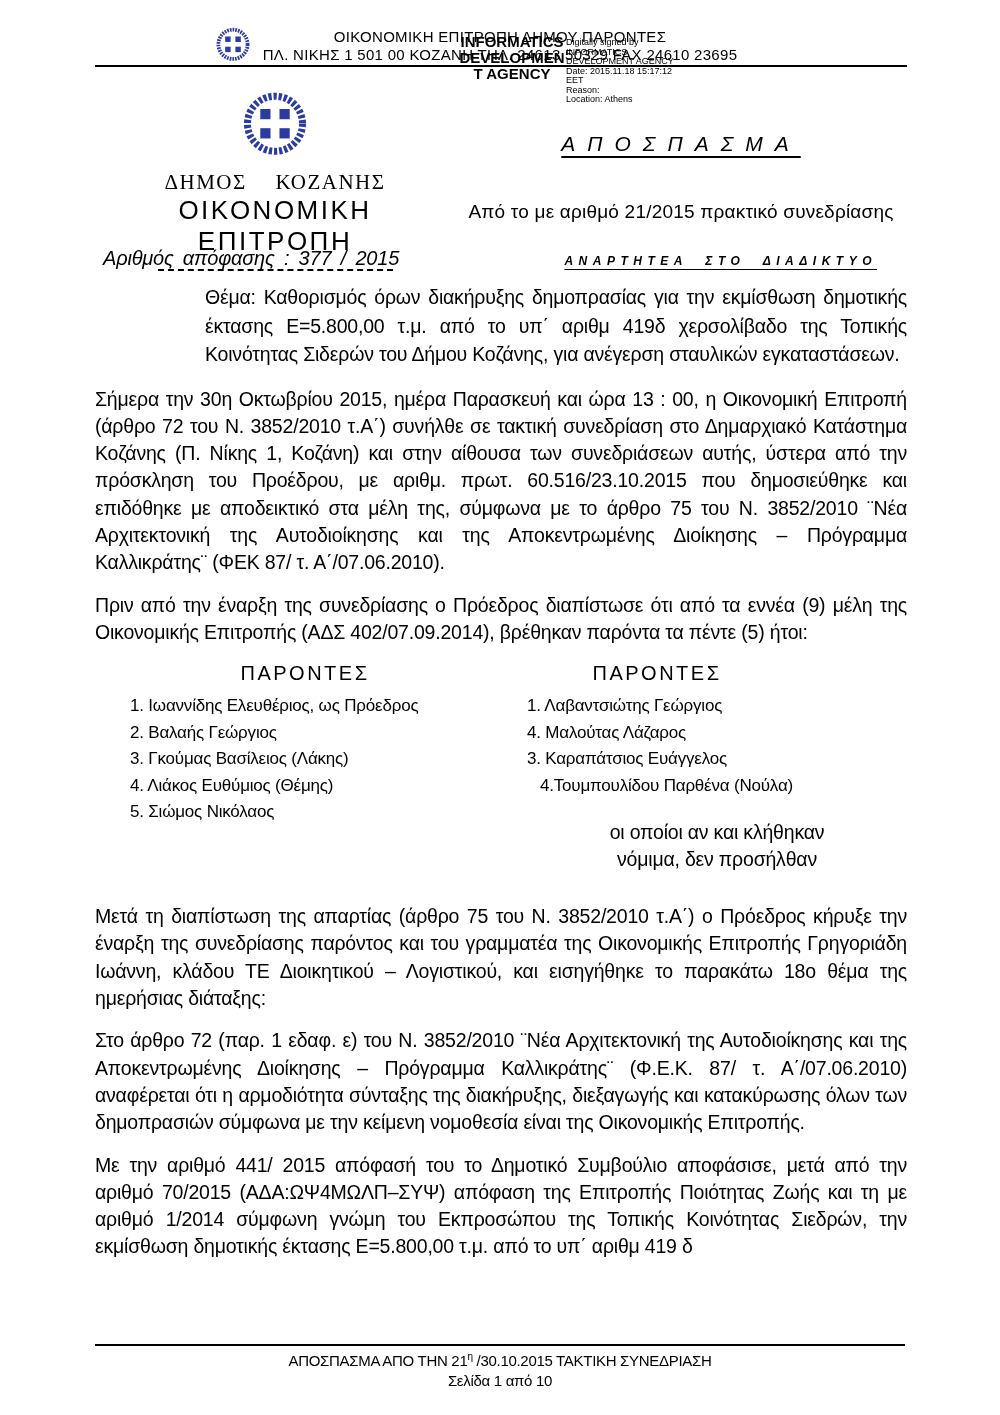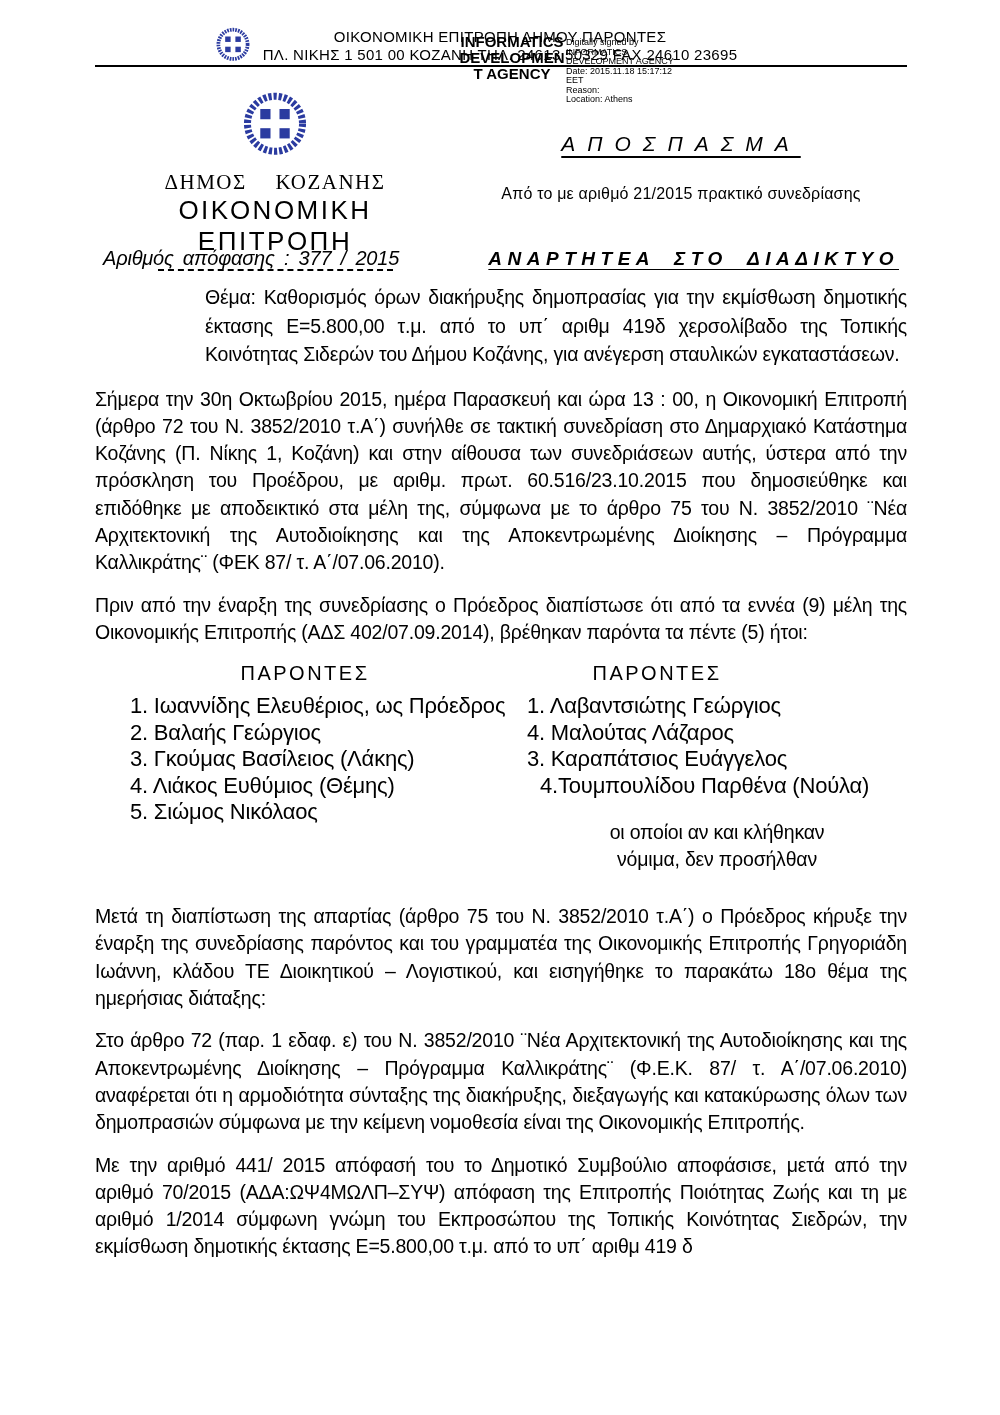--- a/index.html
+++ b/index.html
@@ -43,33 +43,33 @@
   .emblem-big { width: 64px; height: 70px; }
   .org-line1 { margin-top: 6px; font-size: 21px; word-spacing: 22px; letter-spacing: 1.5px; font-family: Liberation Serif, serif; }
   .org-line2 { font-size: 26px; word-spacing: 14px; letter-spacing: 2.5px; }
   .org-sep { margin: 12px auto 0 auto; width: 235px; border-top: 2px dashed #000; }
   .title-block { flex: 1; text-align: center; padding-top: 42px; }
   .main-title {
     font-style: italic; font-size: 21px;
     letter-spacing: 12px; text-decoration: underline;
     text-underline-offset: 5px;
   }
-  .sub-title { margin-top: 29px; font-size: 16px; letter-spacing: 0.2px; }
+  .sub-title { margin-top: 45px; font-size: 19px; letter-spacing: 0.2px; }
 
   
   .decision-row {
     position: absolute; top: 247px; left: 95px; width: 812px;
     display: flex; justify-content: space-between; align-items: baseline;
   }
   .decision-label { font-style: italic; font-size: 20px; margin-left: 8px; word-spacing: 4px; }
   .decision-posted {
-    font-style: italic; font-weight: bold; font-size: 19px;
+    font-style: italic; font-weight: bold; font-size: 12px;
     letter-spacing: 5.5px; word-spacing: 9px;
     text-decoration: underline; text-underline-offset: 4px;
-    margin-right: 8px;
+    margin-right: 30px;
   }
 
   
   .body-flow { position: absolute; top: 283px; left: 95px; width: 812px; }
   .para {
     font-size: 19.5px; line-height: 27.3px; text-align: justify;
     margin-top: 15px;
   }
   .subject { margin: 0 0 0 110px; width: 702px; line-height: 28.5px; }
   .p1 { margin-top: 17px; }
@@ -79,21 +79,21 @@
   .att-col-left { width: 432px; }
   .att-col-right { width: 380px; }
   .att-header {
     font-size: 20px; letter-spacing: 2.5px; text-align: center;
     margin-bottom: 8px;
   }
   .att-col-left .att-header { width: 360px; margin-left: 30px; }
   .att-col-right .att-header { width: 260px; }
   ul.att-list { list-style: none; }
   .att-col-left ul.att-list { margin-left: 35px; }
-  ul.att-list li { font-size: 22px; line-height: 26.5px; }
+  ul.att-list li { font-size: 17px; line-height: 26.5px; }
   .att-col-right ul.att-list li:nth-child(4) { padding-left: 13px; }
   .absent-note {
     margin-top: 20px; margin-left: 30px; width: 320px;
     text-align: center; font-size: 19.5px; line-height: 27px;
   }
 
   
   .footer { position: absolute; top: 1344px; left: 0; width: 100%; }
   .footer-rule { margin: 0 95px; border-top: 2px solid #000; }
   .footer-text { text-align: center; font-size: 15px; line-height: 17.5px; margin-top: 2px; letter-spacing: -0.3px; }
@@ -184,14 +184,19 @@
           <div>νόμιμα, δεν προσήλθαν</div>
         </div>
       </div>
     </div>
 
     <p class="para" style="margin-top:30px">Μετά τη διαπίστωση της απαρτίας (άρθρο 75 του Ν. 3852/2010 τ.Α΄) ο Πρόεδρος κήρυξε την έναρξη της συνεδρίασης παρόντος και του γραμματέα της Οικονομικής Επιτροπής Γρηγοριάδη Ιωάννη, κλάδου ΤΕ Διοικητικού – Λογιστικού, και εισηγήθηκε το παρακάτω 18ο θέμα της ημερήσιας διάταξης:</p>
     <p class="para">Στο άρθρο 72 (παρ. 1 εδαφ. ε) του Ν. 3852/2010 ¨Νέα Αρχιτεκτονική της Αυτοδιοίκησης και της Αποκεντρωμένης Διοίκησης – Πρόγραμμα Καλλικράτης¨ (Φ.Ε.Κ. 87/ τ. Α΄/07.06.2010) αναφέρεται ότι η αρμοδιότητα σύνταξης της διακήρυξης, διεξαγωγής και κατακύρωσης όλων των δημοπρασιών σύμφωνα με την κείμενη νομοθεσία είναι της Οικονομικής Επιτροπής.</p>
     <p class="para">Με την αριθμό 441/ 2015 απόφασή του το Δημοτικό Συμβούλιο αποφάσισε, μετά από την αριθμό 70/2015 (ΑΔΑ:ΩΨ4ΜΩΛΠ–ΣΥΨ) απόφαση της Επιτροπής Ποιότητας Ζωής και τη με αριθμό 1/2014 σύμφωνη γνώμη του Εκπροσώπου της Τοπικής Κοινότητας Σιεδρών, την εκμίσθωση δημοτικής έκτασης Ε=5.800,00 τ.μ. από το υπ΄ αριθμ 419 δ</p>
   </div>
 
+  <div class="footer">
+    <div class="footer-rule"></div>
+    <div class="footer-text"><span>ΑΠΟΣΠΑΣΜΑ ΑΠΟ ΤΗΝ 21</span><sup>η</sup><span> /30.10.2015  ΤΑΚΤΙΚΗ ΣΥΝΕΔΡΙΑΣΗ</span></div>
+    <div class="footer-text">Σελίδα 1 από 10</div>
+  </div>
 
 </div>
 
 </body></html>

